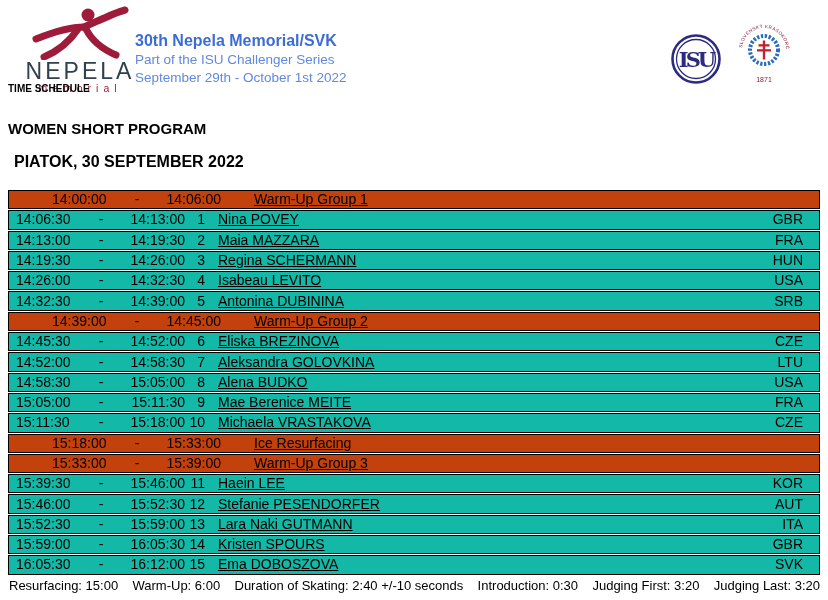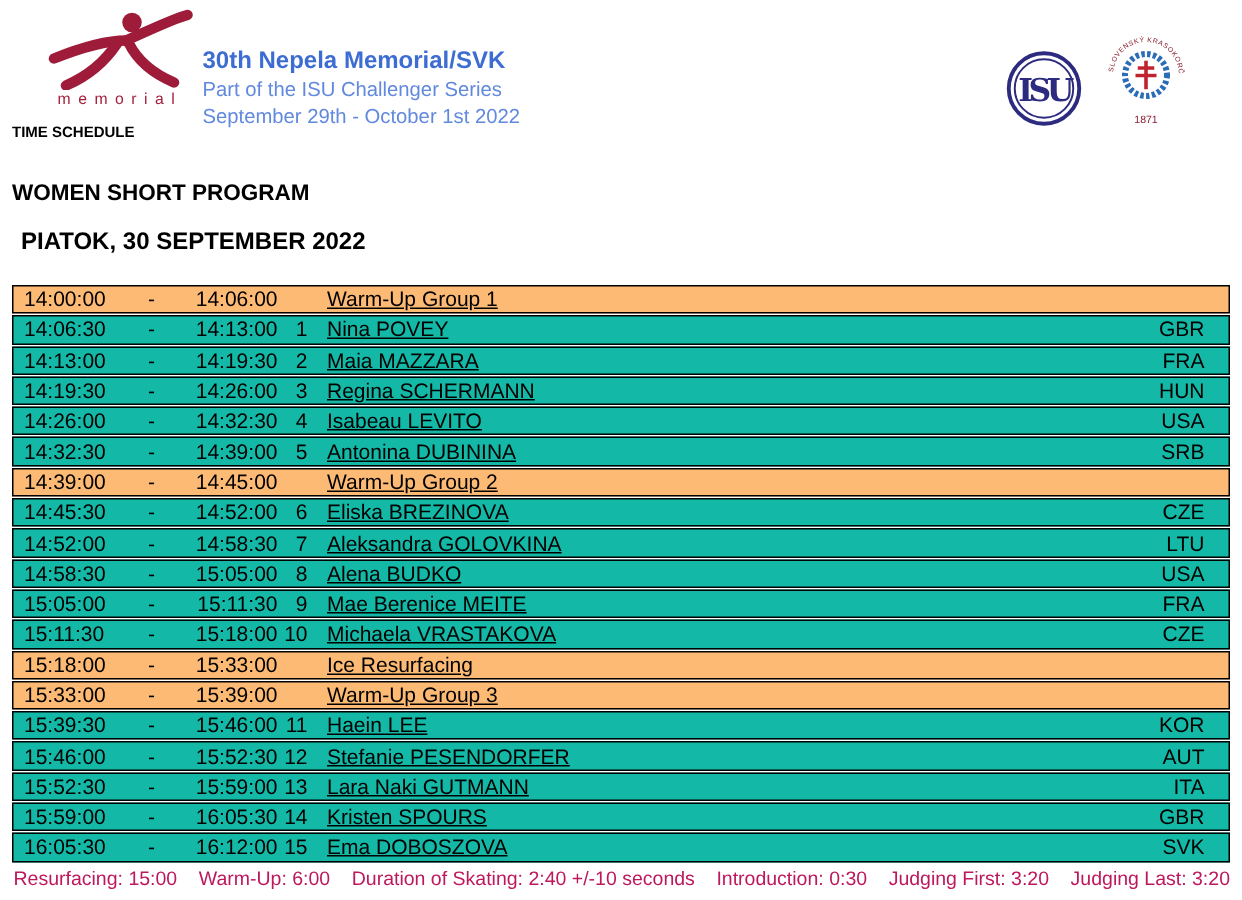--- a/index.html
+++ b/index.html
@@ -29,50 +29,51 @@
   .schedule{position:absolute;left:8px;top:190px;width:812px;}
   .row{
     display:flex;align-items:center;
     box-sizing:border-box;
     height:19.3px;margin-bottom:1px;
     border:1px solid #000;
     font-size:14px;line-height:17px;
     background:#14b8a6;
     white-space:nowrap;
   }
-  .row.break{background:#fdba74;}
+  .row.break{background:#c2410c;padding-left:36px;}
   .c-time{display:flex;box-sizing:border-box;width:176px;padding-left:7px;flex:none;}
   .t-start{width:68px;flex:none;text-align:left;}
   .t-dash{width:34px;flex:none;text-align:center;}
   .t-end{flex:1;text-align:right;}
   .c-num{width:20px;flex:none;text-align:right;}
   .c-name{flex:1;padding-left:13px;overflow:hidden;text-decoration:underline;}
   .c-nation{width:96px;flex:none;text-align:right;padding-right:16px;box-sizing:border-box;}
   
   .footer{
     position:absolute;left:9px;top:578px;width:811px;
     display:flex;justify-content:space-between;
-    font-size:13px;color:#be185d;white-space:nowrap;
+    font-size:13px;color:#000000;white-space:nowrap;
   }
 </style>
 </head>
 <body>
 
 <div class="page">
 
   <div class="logo-block">
     <svg class="logo-skater" width="104" height="54" viewBox="0 0 104 54">
       <g stroke="#9e1c3a" stroke-width="7" stroke-linecap="round" fill="none">
         <path d="M8 33 C 28 25, 44 21, 56 21"></path>
         <path d="M56 21 C 70 15, 86 7, 97 4"></path>
         <path d="M50 23 C 42 35, 30 45, 16 51"></path>
         <path d="M58 23 C 64 35, 74 43, 88 49"></path>
       </g>
       <circle cx="60" cy="9" r="6.5" fill="#9e1c3a"></circle>
     </svg>
+    <div class="logo-word">NEPELA</div>
     <div class="logo-sub">memorial</div>
   </div>
 
   <div class="event-block">
     <div class="event-title">30th Nepela Memorial/SVK</div>
     <div class="event-sub">Part of the ISU Challenger Series</div>
     <div class="event-sub">September 29th - October 1st 2022</div>
   </div>
 
   <svg class="isu-logo" width="52" height="52" viewBox="0 0 52 52">

